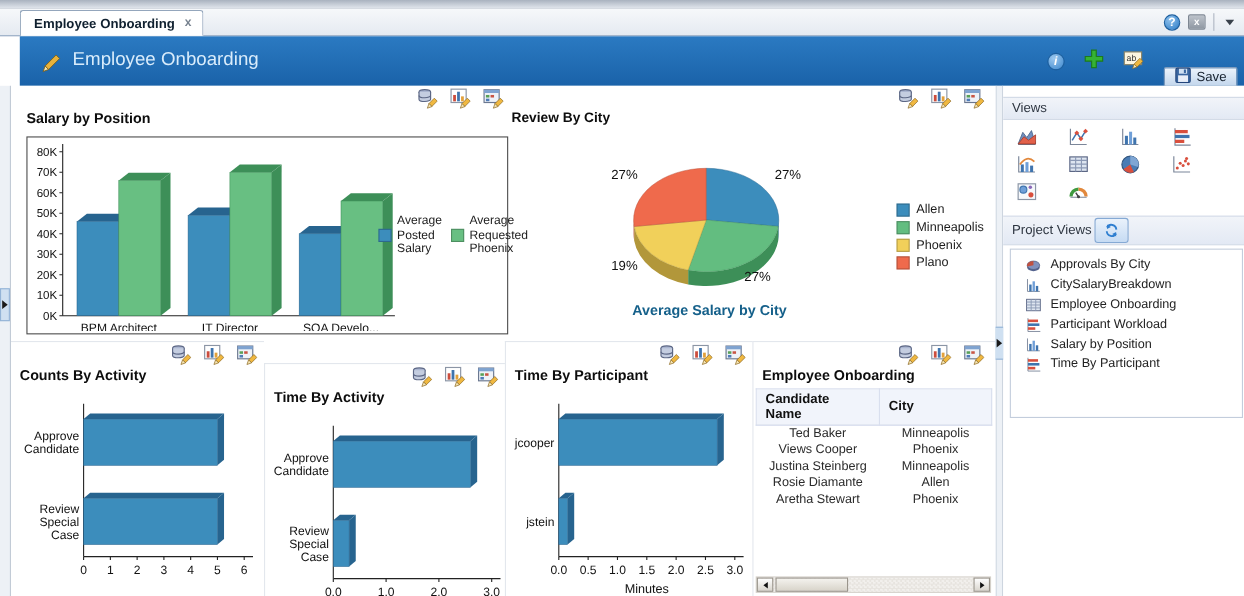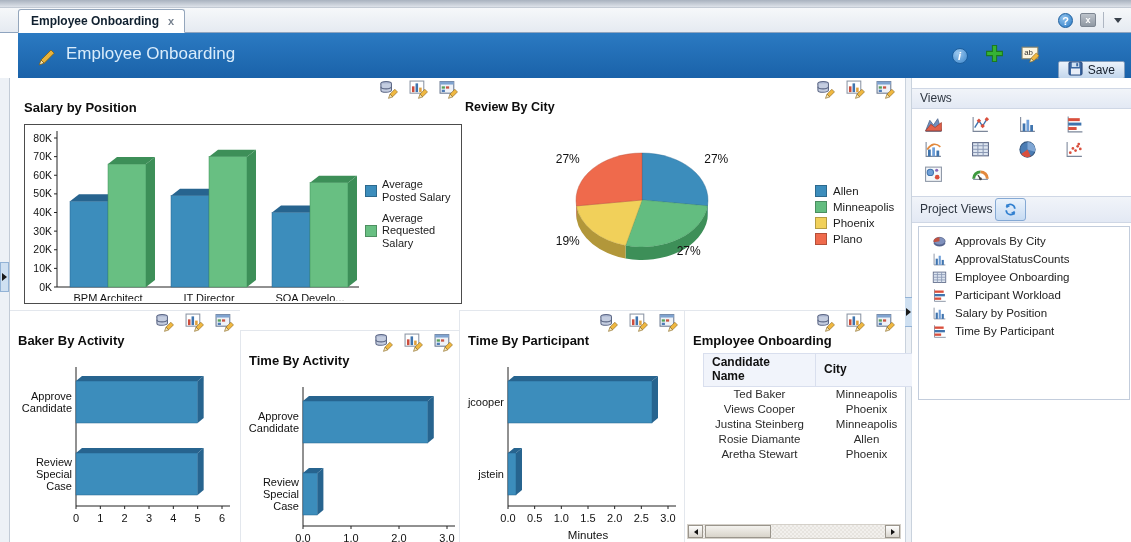--- a/index.html
+++ b/index.html
@@ -60,33 +60,33 @@
 
   .ptools { position:absolute; top:2px; right:6px; display:flex; gap:11px; }
   .pB .ptools, .pF .ptools { right:10px; }
   .ticon { width:19px; height:19px; cursor:pointer; }
   .ticon svg { display:block; }
   .ptitle { position:absolute; top:22px; left:8px; margin:0; font-size:13px; font-weight:bold; color:#0d0d0d; }
   .pA .ptitle { left:10px; }
   .pB .ptitle { left:5px; font-size:12.5px; }
 
   .chartbox { position:absolute; left:10px; top:46px; width:438px; height:180px; border:1px solid #4c4c4c; display:flex; }
-  .vlegend { width:96px; display:flex; flex-direction:column; justify-content:center; gap:8px;
+  .vlegend { width:96px; display:flex; flex-direction:row; justify-content:center; gap:8px;
     font-size:11px; color:#1c1c1c; line-height:1.18; padding-right:2px; }
   .vlegend .li { display:flex; gap:5px; align-items:center; }
   .sw { width:12px; height:12px; flex:none; border:1px solid rgba(0,0,0,0.25); }
 
   .piesvg { position:absolute; left:0; top:0; width:445px; height:232px; }
   .pielegend { position:absolute; left:355px; top:107px; display:flex; flex-direction:column; gap:4px; font-size:11.5px; color:#1c1c1c; }
   .pielegend .li { display:flex; gap:6px; align-items:center; }
   .piesub { position:absolute; left:60px; top:196px; width:250px; text-align:center; font-weight:bold; font-size:13px; color:#15608a; }
 
   .hsvg { position:absolute; left:0; top:40px; }
 
-  .ftablewrap { position:absolute; left:18px; top:42px; width:214px; }
+  .ftablewrap { position:absolute; left:2px; top:42px; width:214px; }
   table.ftab { border-collapse:collapse; width:214px; table-layout:fixed; }
   table.ftab th { background:#f1f4fb; border:1px solid #d9dfee; font-weight:bold; text-align:left;
     font-size:12px; color:#101010; padding:2px 2px 2px 8px; height:30px; vertical-align:middle; }
   table.ftab th .thw { width:78px; line-height:1.15; }
   table.ftab td { text-align:center; font-size:11.5px; color:#2b2b2b; padding:0; height:15px; }
 
   .hscroll { position:absolute; left:2px; bottom:3px; width:214px; height:15px;
     background:repeating-conic-gradient(#f2f0ed 0 25%, #e7e4df 0 50%) 0 0/4px 4px; border:1px solid #d4d0c9; }
   .sbtn { position:absolute; top:0; width:15px; height:13px; background:linear-gradient(#fefefe,#d9d5cd);
     border:1px solid #9a958c; display:flex; align-items:center; justify-content:center; cursor:pointer; }
@@ -99,21 +99,21 @@
   .rpanel { position:absolute; left:912px; top:78px; width:219px; height:464px; background:#fff; }
   .rhdr { position:absolute; left:0; width:219px; background:linear-gradient(#f1f4f9,#e3e9f4);
     border-top:1px solid #cfd7e5; border-bottom:1px solid #cfd7e5; font-weight:normal; font-size:12px;
     color:#2e3641; padding-left:8px; }
   #views-hdr { top:10px; height:21px; line-height:19px; }
   #pv-hdr { top:118px; height:27px; line-height:25px; }
   .vgrid { position:absolute; left:12px; top:37px; display:grid; grid-template-columns:repeat(4,47px); row-gap:6px; }
   .vicon { width:19px; height:19px; cursor:pointer; }
   .pv-refresh { position:absolute; left:83px; top:120px; width:31px; height:23px; border:1px solid #85a9d4;
     border-radius:3px; background:linear-gradient(#eaf2fb,#c6dbf3); display:flex; align-items:center; justify-content:center; cursor:pointer; }
-  .pvlist { position:absolute; left:6px; top:148px; width:212px; height:174px; border:1px solid #c3cddc;
+  .pvlist { position:absolute; left:6px; top:148px; width:212px; height:154px; border:1px solid #c3cddc;
     background:#fff; padding-top:5px; overflow:hidden; }
   .pvitem { display:flex; align-items:center; gap:8px; height:18px; padding-left:13px; font-size:11.5px; color:#222; cursor:pointer; }
   .pvitem .ic { width:15px; height:15px; flex:none; }
 </style>
 </head>
 <body>
 
 <div class="top-strip"></div>
 
 <div class="tab-bar">
@@ -255,21 +255,21 @@
             <polygon points="323,57.7 332,50.7 332,155 323,162" fill="#3d8f58"></polygon>
             <rect x="285" y="57.7" width="38" height="104.3" fill="#68bf82" stroke="#3d8f58" stroke-width="0.5"></rect>
           </svg></div>
       <div class="vlegend" id="legend-position">
           <div class="li">
             <span class="sw" style="background:#3c8dbc"></span>
             <span>Average Posted Salary</span>
           </div>
           <div class="li">
             <span class="sw" style="background:#68bf82"></span>
-            <span>Average Requested Salary</span>
+            <span>Average Requested Phoenix</span>
           </div>
         </div>
     </div>
   </section>
 
   <section class="panel pB">
     <div class="piesvg"><svg width="445" height="232" viewBox="0 0 445 232">
           <path d="M248 122 A66 47 0 0 1 247.47957028675552 127.8906619775223 L247.47957028675552 140.8906619775223 A66 47 0 0 0 248 135 Z" fill="#27648f"></path>
           <path d="M247.47957028675552 127.8906619775223 A66 47 0 0 1 165.58646744711956 167.52340857304566 L165.58646744711956 180.52340857304566 A66 47 0 0 0 247.47957028675552 140.8906619775223 Z" fill="#3d8f58"></path>
           <path d="M165.58646744711956 167.52340857304566 A66 47 0 0 1 116.52042971324445 127.89066197752227 L116.52042971324445 140.89066197752226 A66 47 0 0 0 165.58646744711956 180.52340857304566 Z" fill="#b2973a"></path>
@@ -333,20 +333,21 @@
         </div>
         <div class="li">
           <span class="sw" style="background:#f1d05a"></span>
           <span>Phoenix</span>
         </div>
         <div class="li">
           <span class="sw" style="background:#ef6a4c"></span>
           <span>Plano</span>
         </div>
       </div>
+    <div class="piesub">Average Salary by City</div>
   </section>
 
   <section class="panel pC">
     <div class="ptools">
         <span class="ticon">
           <svg width="19" height="19" viewBox="0 0 18 18">
             <ellipse cx="6.8" cy="3.4" rx="5" ry="2" fill="#aab5d0" stroke="#5c6785"></ellipse>
             <path d="M1.8 3.4 V9.6 a5 2 0 0 0 10 0 V3.4" fill="#c4cde0" stroke="#5c6785"></path>
             <path d="M1.8 6.4 a5 2 0 0 0 10 0" fill="none" stroke="#5c6785"></path>
             <g stroke="#8a671f" stroke-width="0.6">
@@ -374,21 +375,21 @@
             <rect x="2.6" y="6" width="3" height="2.2" fill="#58a058"></rect>
             <rect x="6.6" y="6" width="3" height="2.2" fill="#c85545"></rect>
             <rect x="2.6" y="9.2" width="3" height="2.2" fill="#4f7cb8"></rect>
             <g stroke="#8a671f" stroke-width="0.6">
               <path d="M10.4 13.4 L15 8.8 l2.5 2.5 L12.9 15.9 Z" fill="#f0b840"></path>
               <path d="M10.4 13.4 l-1.4 4 4-1.4 Z" fill="#f7e6b3"></path>
             </g>
           </svg>
         </span>
       </div>
-    <h3 class="ptitle">Baker By Activity</h3>
+    <h3 class="ptitle">Counts By Activity</h3>
     <div class="hsvg"><svg width="230" height="196" viewBox="0 0 230 196">
           <line x1="66" y1="16" x2="66" y2="155" stroke="#222"></line>
           <line x1="66" y1="155" x2="220" y2="155" stroke="#222"></line>
           <line x1="66" y1="155" x2="66" y2="158" stroke="#222"></line>
           <text x="66" y="171" text-anchor="middle" font-size="11" fill="#111">0</text>
           <line x1="90.33333333333333" y1="155" x2="90.33333333333333" y2="158" stroke="#222"></line>
           <text x="90.33333333333333" y="171" text-anchor="middle" font-size="11" fill="#111">1</text>
           <line x1="114.66666666666666" y1="155" x2="114.66666666666666" y2="158" stroke="#222"></line>
           <text x="114.66666666666666" y="171" text-anchor="middle" font-size="11" fill="#111">2</text>
           <line x1="139" y1="155" x2="139" y2="158" stroke="#222"></line>
@@ -726,21 +727,21 @@
           </svg></span>
         <span>Approvals By City</span>
       </div>
       <div class="pvitem">
         <span class="ic"><svg width="15" height="15" viewBox="0 0 18 18">
             <path d="M2.5 2 V15.5 H16" stroke="#7b8699" fill="none"></path>
             <rect x="4.4" y="8" width="2.6" height="7.5" fill="#3f74ae"></rect>
             <rect x="8" y="4.5" width="2.6" height="11" fill="#6f9fd8"></rect>
             <rect x="11.6" y="9.5" width="2.6" height="6" fill="#3f74ae"></rect>
           </svg></span>
-        <span>ApprovalStatusCounts</span>
+        <span>CitySalaryBreakdown</span>
       </div>
       <div class="pvitem">
         <span class="ic"><svg width="15" height="15" viewBox="0 0 18 18">
             <rect x="1.5" y="2.5" width="15" height="12.5" fill="#dde5f0" stroke="#5c6785"></rect>
             <path d="M1.5 5.5 h15 M1.5 8.7 h15 M1.5 11.9 h15 M6.5 2.5 v12.5 M11.5 2.5 v12.5" stroke="#8b99b5"></path>
           </svg></span>
         <span>Employee Onboarding</span>
       </div>
       <div class="pvitem">
         <span class="ic"><svg width="15" height="15" viewBox="0 0 18 18">

